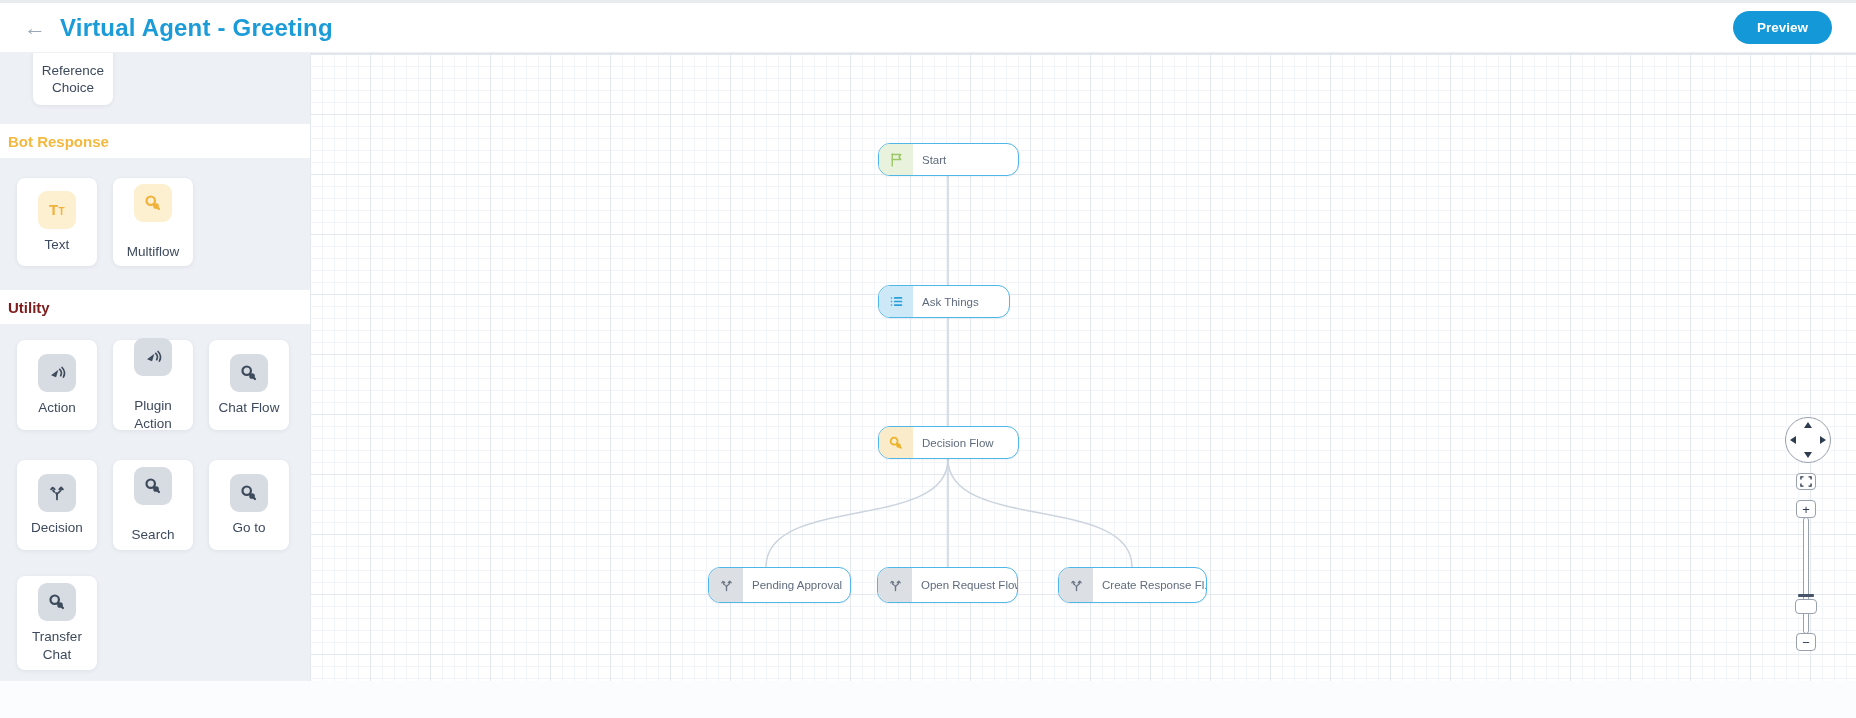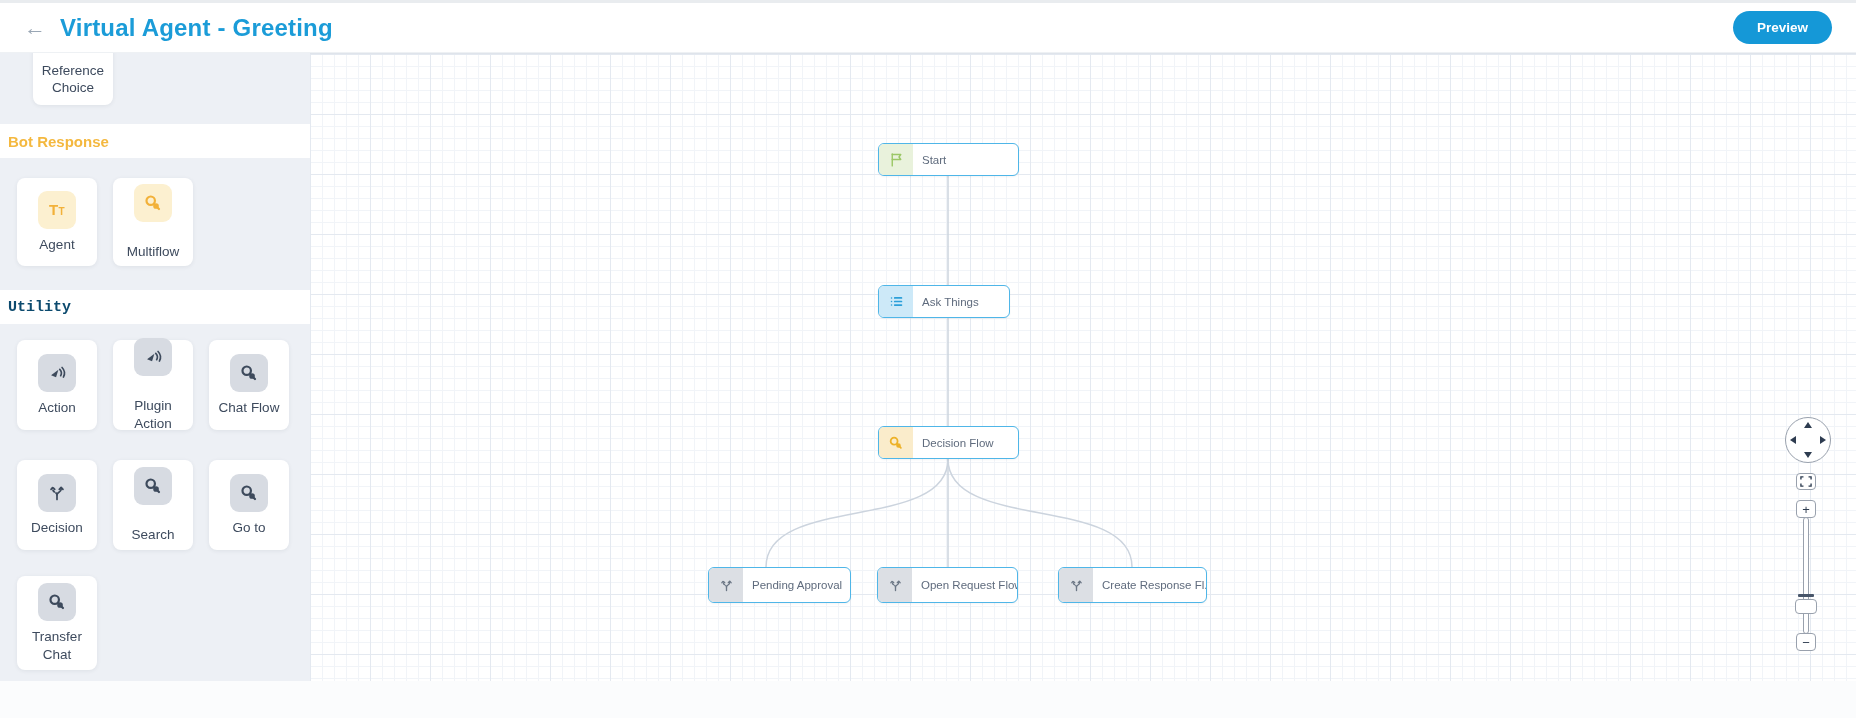--- a/index.html
+++ b/index.html
@@ -15,21 +15,21 @@
   .preview-btn { background:#1598d7; color:#ffffff; border:none; border-radius:18px; padding:9px 24px; font-size:13.5px; font-weight:bold; font-family:"Liberation Sans", sans-serif; cursor:pointer; }
 
   
   .main { display:flex; height:628px; }
 
   
   .sidebar { position:relative; width:310px; background:#edf0f5; overflow:hidden; flex:0 0 310px; }
   .section-strip { position:absolute; left:0; width:100%; height:34px; background:#ffffff; display:flex; align-items:center; padding-left:8px; }
   .section-strip .stitle { font-size:15px; font-weight:bold; }
   .stitle-yellow { color:#f4b83f; }
-  .stitle-dark { color:#0c4a6e;font-family:Liberation Mono, monospace; }
+  .stitle-dark { color:#7f1d1d; }
 
   .card { position:absolute; width:80px; background:#ffffff; border-radius:8px; box-shadow:0 1px 4px rgba(40,50,70,.08); display:flex; flex-direction:column; align-items:center; justify-content:center; gap:7px; cursor:pointer; padding:8px 4px; }
   .card .clabel { font-size:13.5px; color:#3d4a5d; text-align:center; line-height:1.3; }
   .iconsq { width:38px; height:38px; border-radius:9px; display:flex; align-items:center; justify-content:center; flex:0 0 auto; }
   .iconsq.yellow { background:#fcf0d0; color:#f2b139; }
   .iconsq.gray   { background:#d7dbe2; color:#3d4a5c; }
 
   .ref-card { top:-10px; left:17px; height:62px; border-radius:8px; justify-content:flex-end; padding-bottom:8px;margin-left:16px; }
 
   .strip-bot { top:71px; }
@@ -46,21 +46,21 @@
     background-image:
       linear-gradient(to right, #e4e9f0 1px, transparent 1px),
       linear-gradient(to bottom, #e4e9f0 1px, transparent 1px),
       linear-gradient(to right, #f1f4f8 1px, transparent 1px),
       linear-gradient(to bottom, #f1f4f8 1px, transparent 1px);
     background-size:60px 60px, 60px 60px, 12px 12px, 12px 12px;
     overflow:hidden; }
 
   .edges { position:absolute; left:0; top:0; width:1546px; height:628px; pointer-events:none; }
 
-  .node { position:absolute; height:33px; background:#ffffff; border:1.5px solid #4fb6e8; border-radius:6px; display:flex; align-items:stretch; overflow:hidden; cursor:pointer; box-shadow:0 1px 2px rgba(30,40,60,.05);text-align:right; }
+  .node { position:absolute; height:33px; background:#ffffff; border:1.5px solid #4fb6e8; border-radius:12px; display:flex; align-items:stretch; overflow:hidden; cursor:pointer; box-shadow:0 1px 2px rgba(30,40,60,.05);text-align:right; }
   .node .nicon { flex:0 0 34px; display:flex; align-items:center; justify-content:center; }
   .node .nlabel { display:flex; align-items:center; padding:0 9px; font-size:11.5px; color:#5f6b7d; white-space:nowrap; }
   .nicon.start { background:#e9f2dc; color:#9bc766; }
   .nicon.ask   { background:#cde9f8; color:#2b9fd9; }
   .nicon.dflow { background:#faeccb; color:#edb229; }
   .nicon.dec   { background:#dcdfe4; color:#6b7685; }
 
   .n-start { left:568px; top:89px;  width:141px; }
   .n-ask   { left:568px; top:231px; width:132px; }
   .n-df    { left:568px; top:372px; width:141px; }
@@ -106,21 +106,21 @@
       <span class="stitle stitle-yellow">Bot Response</span>
     </div>
 
     <div class="card row-br col1">
       <span class="iconsq yellow">
         <svg width="24" height="24" viewBox="0 0 24 24">
           <text x="4" y="17" font-family="Liberation Sans, sans-serif" font-size="15" font-weight="bold" fill="currentColor">T</text>
           <text x="13.5" y="17" font-family="Liberation Sans, sans-serif" font-size="10" font-weight="bold" fill="currentColor">T</text>
         </svg>
       </span>
-      <span class="clabel">Agent</span>
+      <span class="clabel">Text</span>
     </div>
     <div class="card row-br col2">
       <span class="iconsq yellow">
         <svg width="22" height="22" viewBox="0 0 24 24" fill="none" stroke="currentColor" stroke-width="2.4" stroke-linecap="round">
           <circle cx="9.5" cy="9.5" r="4.6"></circle>
             <path d="M13 13 L18.5 18.5"></path>
             <circle cx="15.3" cy="15.3" r="1.9"></circle>
         </svg>
       </span>
       <span class="clabel">Multiflow</span>

